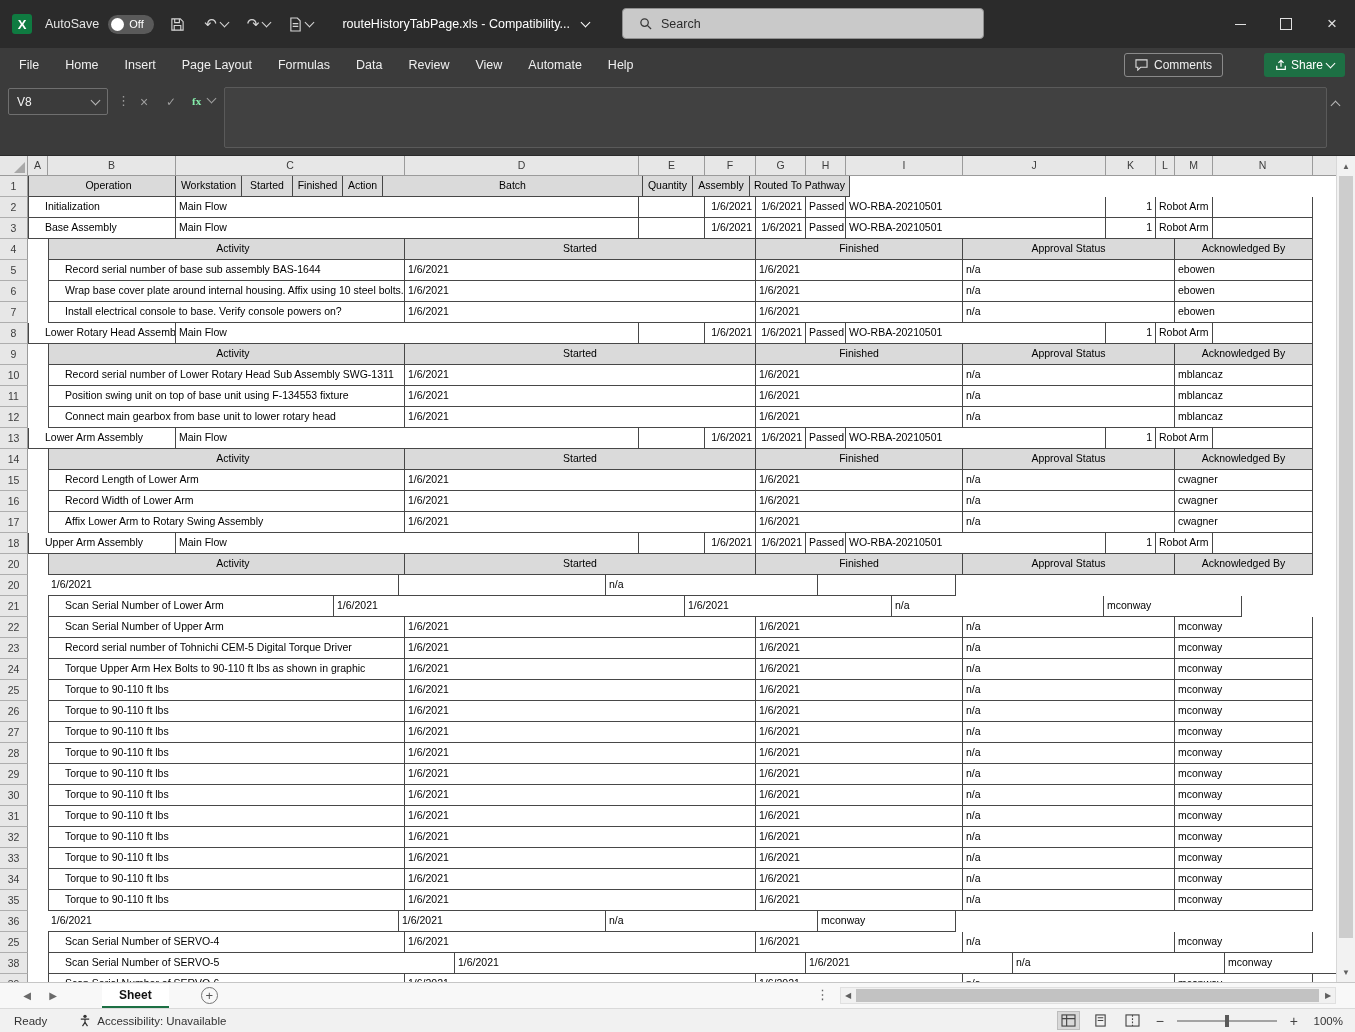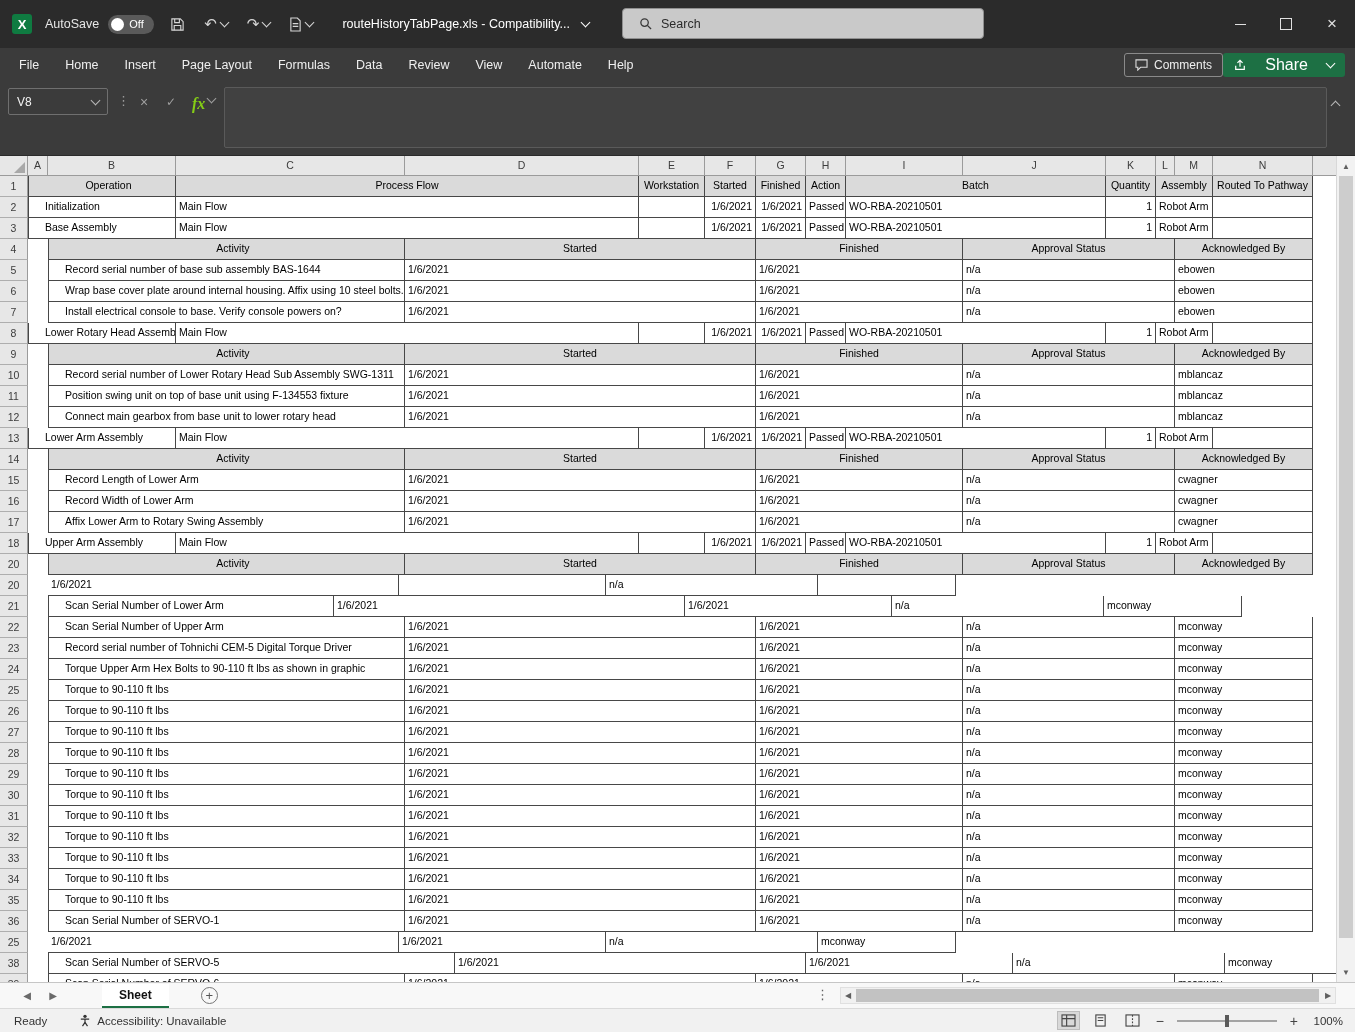--- a/index.html
+++ b/index.html
@@ -22,29 +22,29 @@
   .wincontrols{position:absolute;right:0;top:0;height:48px;display:flex;}
   .winbtn{width:46px;height:48px;background:none;border:none;color:#e0e0e0;font-size:15px;display:flex;align-items:center;justify-content:center;cursor:pointer;}
   .minbar{display:inline-block;width:11px;height:1px;background:#e0e0e0;}
   .maxbox{display:inline-block;width:10px;height:10px;border:1px solid #e0e0e0;}
 
   
   .menubar{position:absolute;top:48px;left:0;width:100%;height:34px;background:#3b3b3b;display:flex;align-items:center;color:#efefef;}
   .menu-tabs{display:flex;margin-left:6px;}
   .menu-tab{padding:0 13px;font-size:12.5px;line-height:34px;cursor:pointer;white-space:nowrap;}
   .comments-btn{position:absolute;right:132px;top:5px;height:24px;border:1px solid #8a8a8a;border-radius:3px;background:transparent;color:#efefef;font-size:12px;display:flex;align-items:center;gap:6px;padding:0 10px;cursor:pointer;}
-  .share-btn{position:absolute;right:10px;top:5px;height:24px;border:none;border-radius:3px;background:#1d7044;color:#fff;font-size:16px;display:flex;align-items:center;gap:19px;padding:0 11px;cursor:pointer;}
+  .share-btn{position:absolute;right:10px;top:5px;height:24px;border:none;border-radius:3px;background:#1d7044;color:#fff;font-size:12px;display:flex;align-items:center;gap:4px;padding:0 11px;cursor:pointer;}
 
   
   .formulabar{position:absolute;top:82px;left:0;width:100%;height:74px;background:#3b3b3b;border-bottom:1px solid #2a2a2a;box-sizing:border-box;}
   .namebox{position:absolute;left:8px;top:6px;width:100px;height:27px;border:1px solid #6f6f6f;border-radius:2px;background:#3b3b3b;color:#f2f2f2;font-size:12px;display:flex;align-items:center;box-sizing:border-box;padding:0 8px;cursor:pointer;}
   .namebox .chev{margin-left:auto;color:#b9b9b9;}
   .fdots{position:absolute;left:117px;top:11px;color:#9a9a9a;font-size:13px;}
   .fbtn{position:absolute;background:none;border:none;color:#9f9f9f;cursor:pointer;font-family:inherit;}
-  .fx{font-style:italic;font-family:"Liberation Serif","DejaVu Serif",serif;font-weight:bold;font-size:16px;color:#84cc16;}
+  .fx{font-family:"Liberation Serif","DejaVu Serif",serif;font-weight:bold;font-size:11px;color:#86efac;}
   .formula-field{position:absolute;left:224px;top:5px;right:28px;bottom:7px;background:#414141;border:1px solid #5a5a5a;border-radius:2px;cursor:text;}
   .collapse-chev{position:absolute;right:10px;top:14px;color:#b9b9b9;background:none;border:none;cursor:pointer;}
 
   
   .grid{position:absolute;top:156px;left:0;width:1355px;height:826px;background:#fff;}
   .colhead-row{display:flex;width:1336px;height:20px;background:#e7e7e7;border-bottom:1px solid #9b9b9b;box-sizing:border-box;}
   .corner{width:28px;position:relative;border-right:1px solid #9b9b9b;box-sizing:border-box;cursor:pointer;}
   .tri{position:absolute;right:2px;bottom:2px;width:0;height:0;border-left:11px solid transparent;border-bottom:11px solid #a9a9a9;}
   .colhead{border-right:1px solid #9b9b9b;box-sizing:border-box;text-align:center;font-size:10.5px;color:#3c3c3c;line-height:19px;cursor:pointer;}
   .colhead.filler{flex:1;border-right:none;}
@@ -204,21 +204,20 @@
         <div class="colhead" style="width: 50px;">K</div>
         <div class="colhead" style="width: 19px;">L</div>
         <div class="colhead" style="width: 38px;">M</div>
         <div class="colhead" style="width: 100px;">N</div>
         <div class="colhead filler"></div>
       </div>
     <div class="rows" id="rows">
         <div class="srow">
           <div class="rownum">1</div>
           <div class="cell ch ac first" style="width: 148px;">Operation</div>
-          <div class="cell ch ac" style="width: 463px;">Process Flow</div>
           <div class="cell ch ac" style="width: 66px;">Workstation</div>
           <div class="cell ch ac" style="width: 51px;">Started</div>
           <div class="cell ch ac" style="width: 50px;">Finished</div>
           <div class="cell ch ac" style="width: 40px;">Action</div>
           <div class="cell ch ac" style="width: 260px;">Batch</div>
           <div class="cell ch ac" style="width: 50px;">Quantity</div>
           <div class="cell ch ac" style="width: 57px;">Assembly</div>
           <div class="cell ch ac" style="width: 100px;">Routed To Pathway</div>
         </div>
         <div class="srow">
@@ -542,29 +541,29 @@
           <div class="spacer" style="width: 20px;"></div>
           <div class="cell cd al first" style="width: 357px;">Torque to 90-110 ft lbs</div>
           <div class="cell cd al" style="width: 351px;">1/6/2021</div>
           <div class="cell cd al" style="width: 207px;">1/6/2021</div>
           <div class="cell cd al" style="width: 212px;">n/a</div>
           <div class="cell cd al" style="width: 138px;">mconway</div>
         </div>
         <div class="srow">
           <div class="rownum">36</div>
           <div class="spacer" style="width: 20px;"></div>
-          <div class="cell cd al first" style="width: 357px;">Scan Serial Number of SERVO-1</div>
           <div class="cell cd al" style="width: 351px;">1/6/2021</div>
           <div class="cell cd al" style="width: 207px;">1/6/2021</div>
           <div class="cell cd al" style="width: 212px;">n/a</div>
           <div class="cell cd al" style="width: 138px;">mconway</div>
         </div>
         <div class="srow">
           <div class="rownum">25</div>
           <div class="spacer" style="width: 20px;"></div>
+          <div class="cell cd al first" style="width: 357px;">Scan Serial Number of SERVO-4</div>
           <div class="cell cd al" style="width: 351px;">1/6/2021</div>
           <div class="cell cd al" style="width: 207px;">1/6/2021</div>
           <div class="cell cd al" style="width: 212px;">n/a</div>
           <div class="cell cd al" style="width: 138px;">mconway</div>
         </div>
         <div class="srow">
           <div class="rownum">38</div>
           <div class="spacer" style="width: 20px;"></div>
           <div class="cell cd al first" style="width: 407px;">Scan Serial Number of SERVO-5</div>
           <div class="cell cd al" style="width: 351px;">1/6/2021</div>

